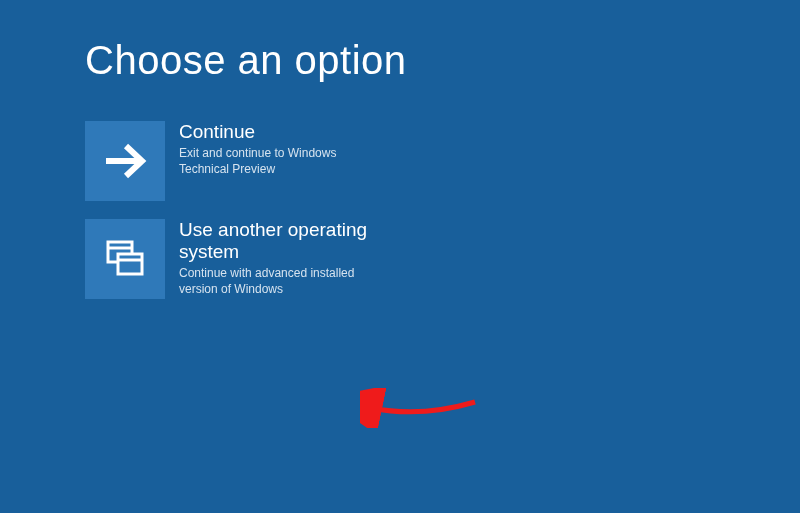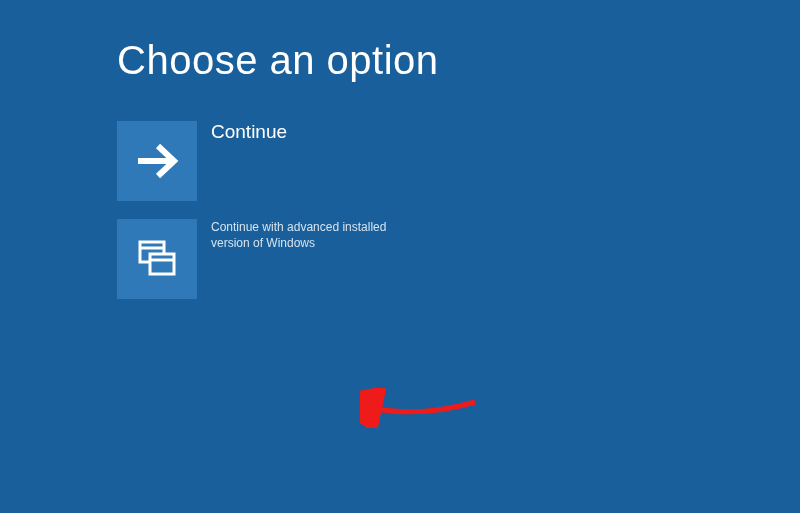--- a/index.html
+++ b/index.html
@@ -7,21 +7,21 @@
     width: 800px;
     height: 513px;
     overflow: hidden;
     font-family: "Segoe UI Light", "Segoe UI", Arial, sans-serif;
     background: #185f9b;
     color: #ffffff;
   }
   .screen {
     width: 704px;
     height: 513px;
-    padding: 38px 0 0 117px;
+    padding: 38px 0 0 85px;
     position: relative;
   }
   .title {
     font-size: 40px;
     font-weight: 300;
     letter-spacing: 0.5px;
     margin-bottom: 38px;
   }
   .options {
     display: flex;
@@ -91,33 +91,35 @@
 
       <div class="tile">
         <div class="tile-icon">
           <svg viewBox="0 0 50 50">
             <line x1="6" y1="25" x2="40" y2="25" stroke-width="6" stroke-linecap="butt"></line>
             <polyline points="26,10 42,25 26,40" stroke-width="6" stroke-linejoin="miter" fill="none"></polyline>
           </svg>
         </div>
         <div class="tile-text">
           <div class="tile-title">Continue</div>
+          <div class="tile-desc">Exit and continue to Windows Technical Preview</div>
         </div>
       </div>
 
       <div class="tile">
         <div class="tile-icon">
           <svg viewBox="0 0 50 50">
             <rect x="8" y="8" width="24" height="20" stroke-width="3"></rect>
             <line x1="8" y1="14" x2="32" y2="14" stroke-width="3"></line>
             <rect x="18" y="20" width="24" height="20" stroke-width="3" fill="#2f79b9"></rect>
             <line x1="18" y1="26" x2="42" y2="26" stroke-width="3"></line>
           </svg>
         </div>
         <div class="tile-text">
+          <div class="tile-title">Use another operating system</div>
           <div class="tile-desc">Continue with advanced installed version of Windows</div>
         </div>
       </div>
 
 
     </div>
 
 
   </div>
 

